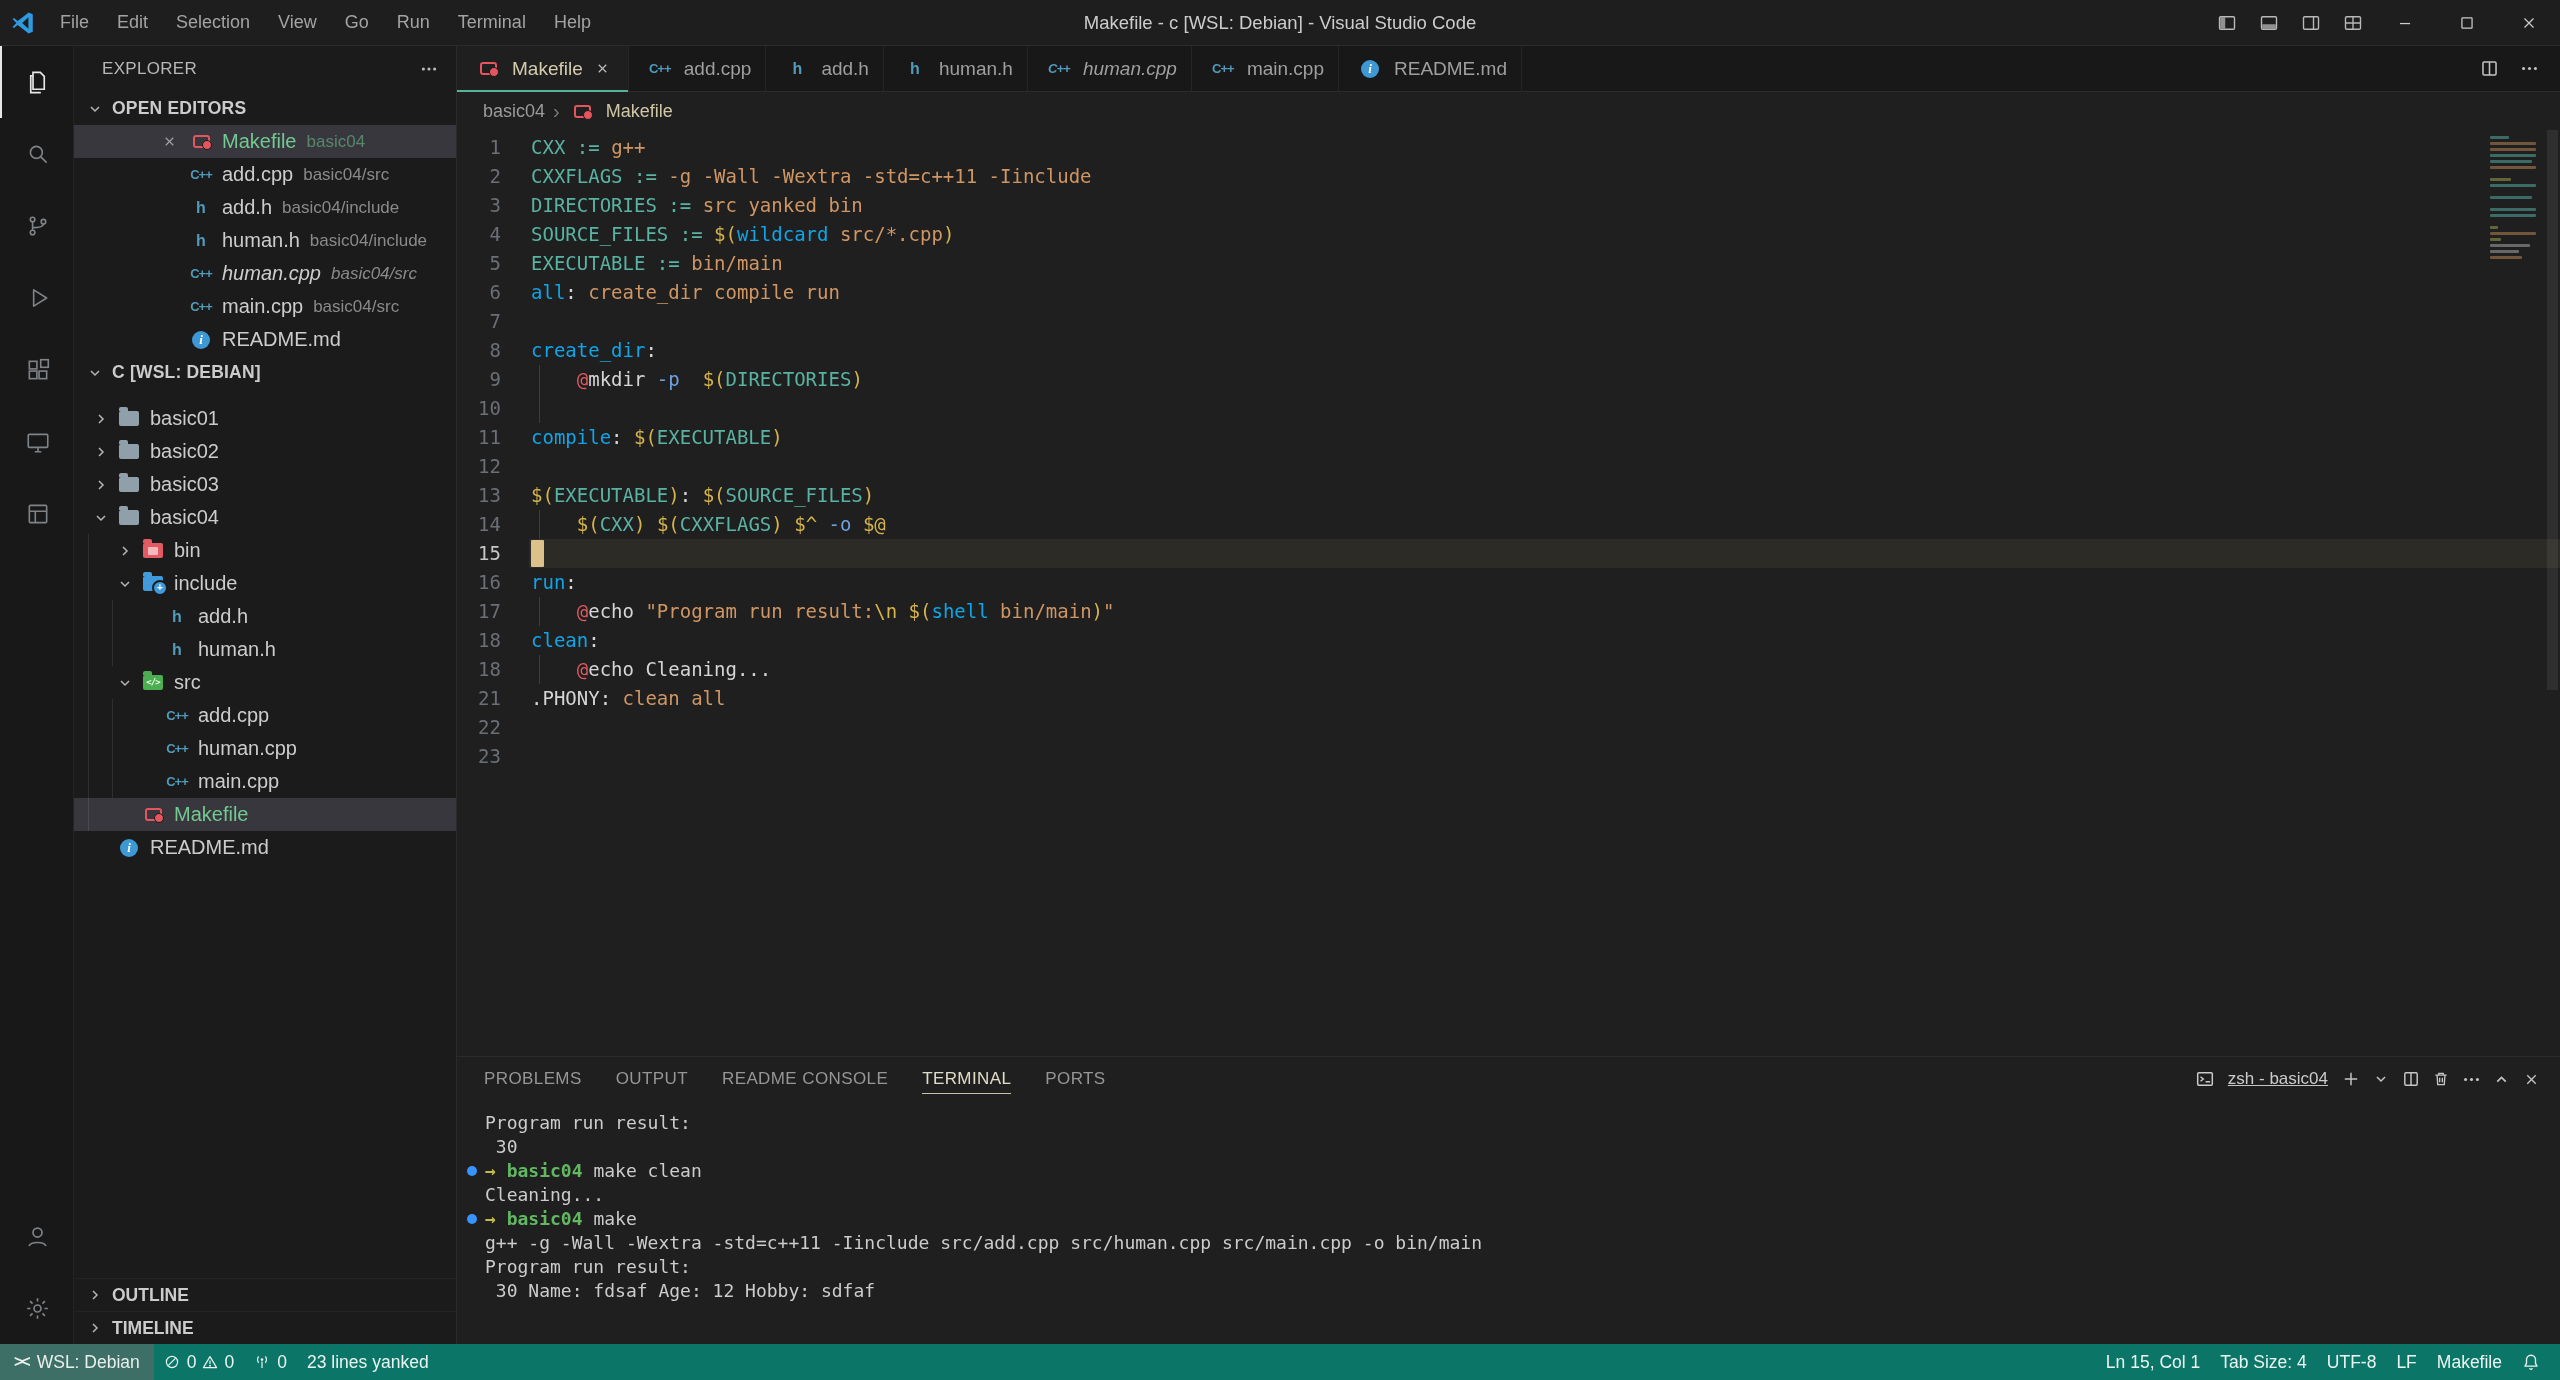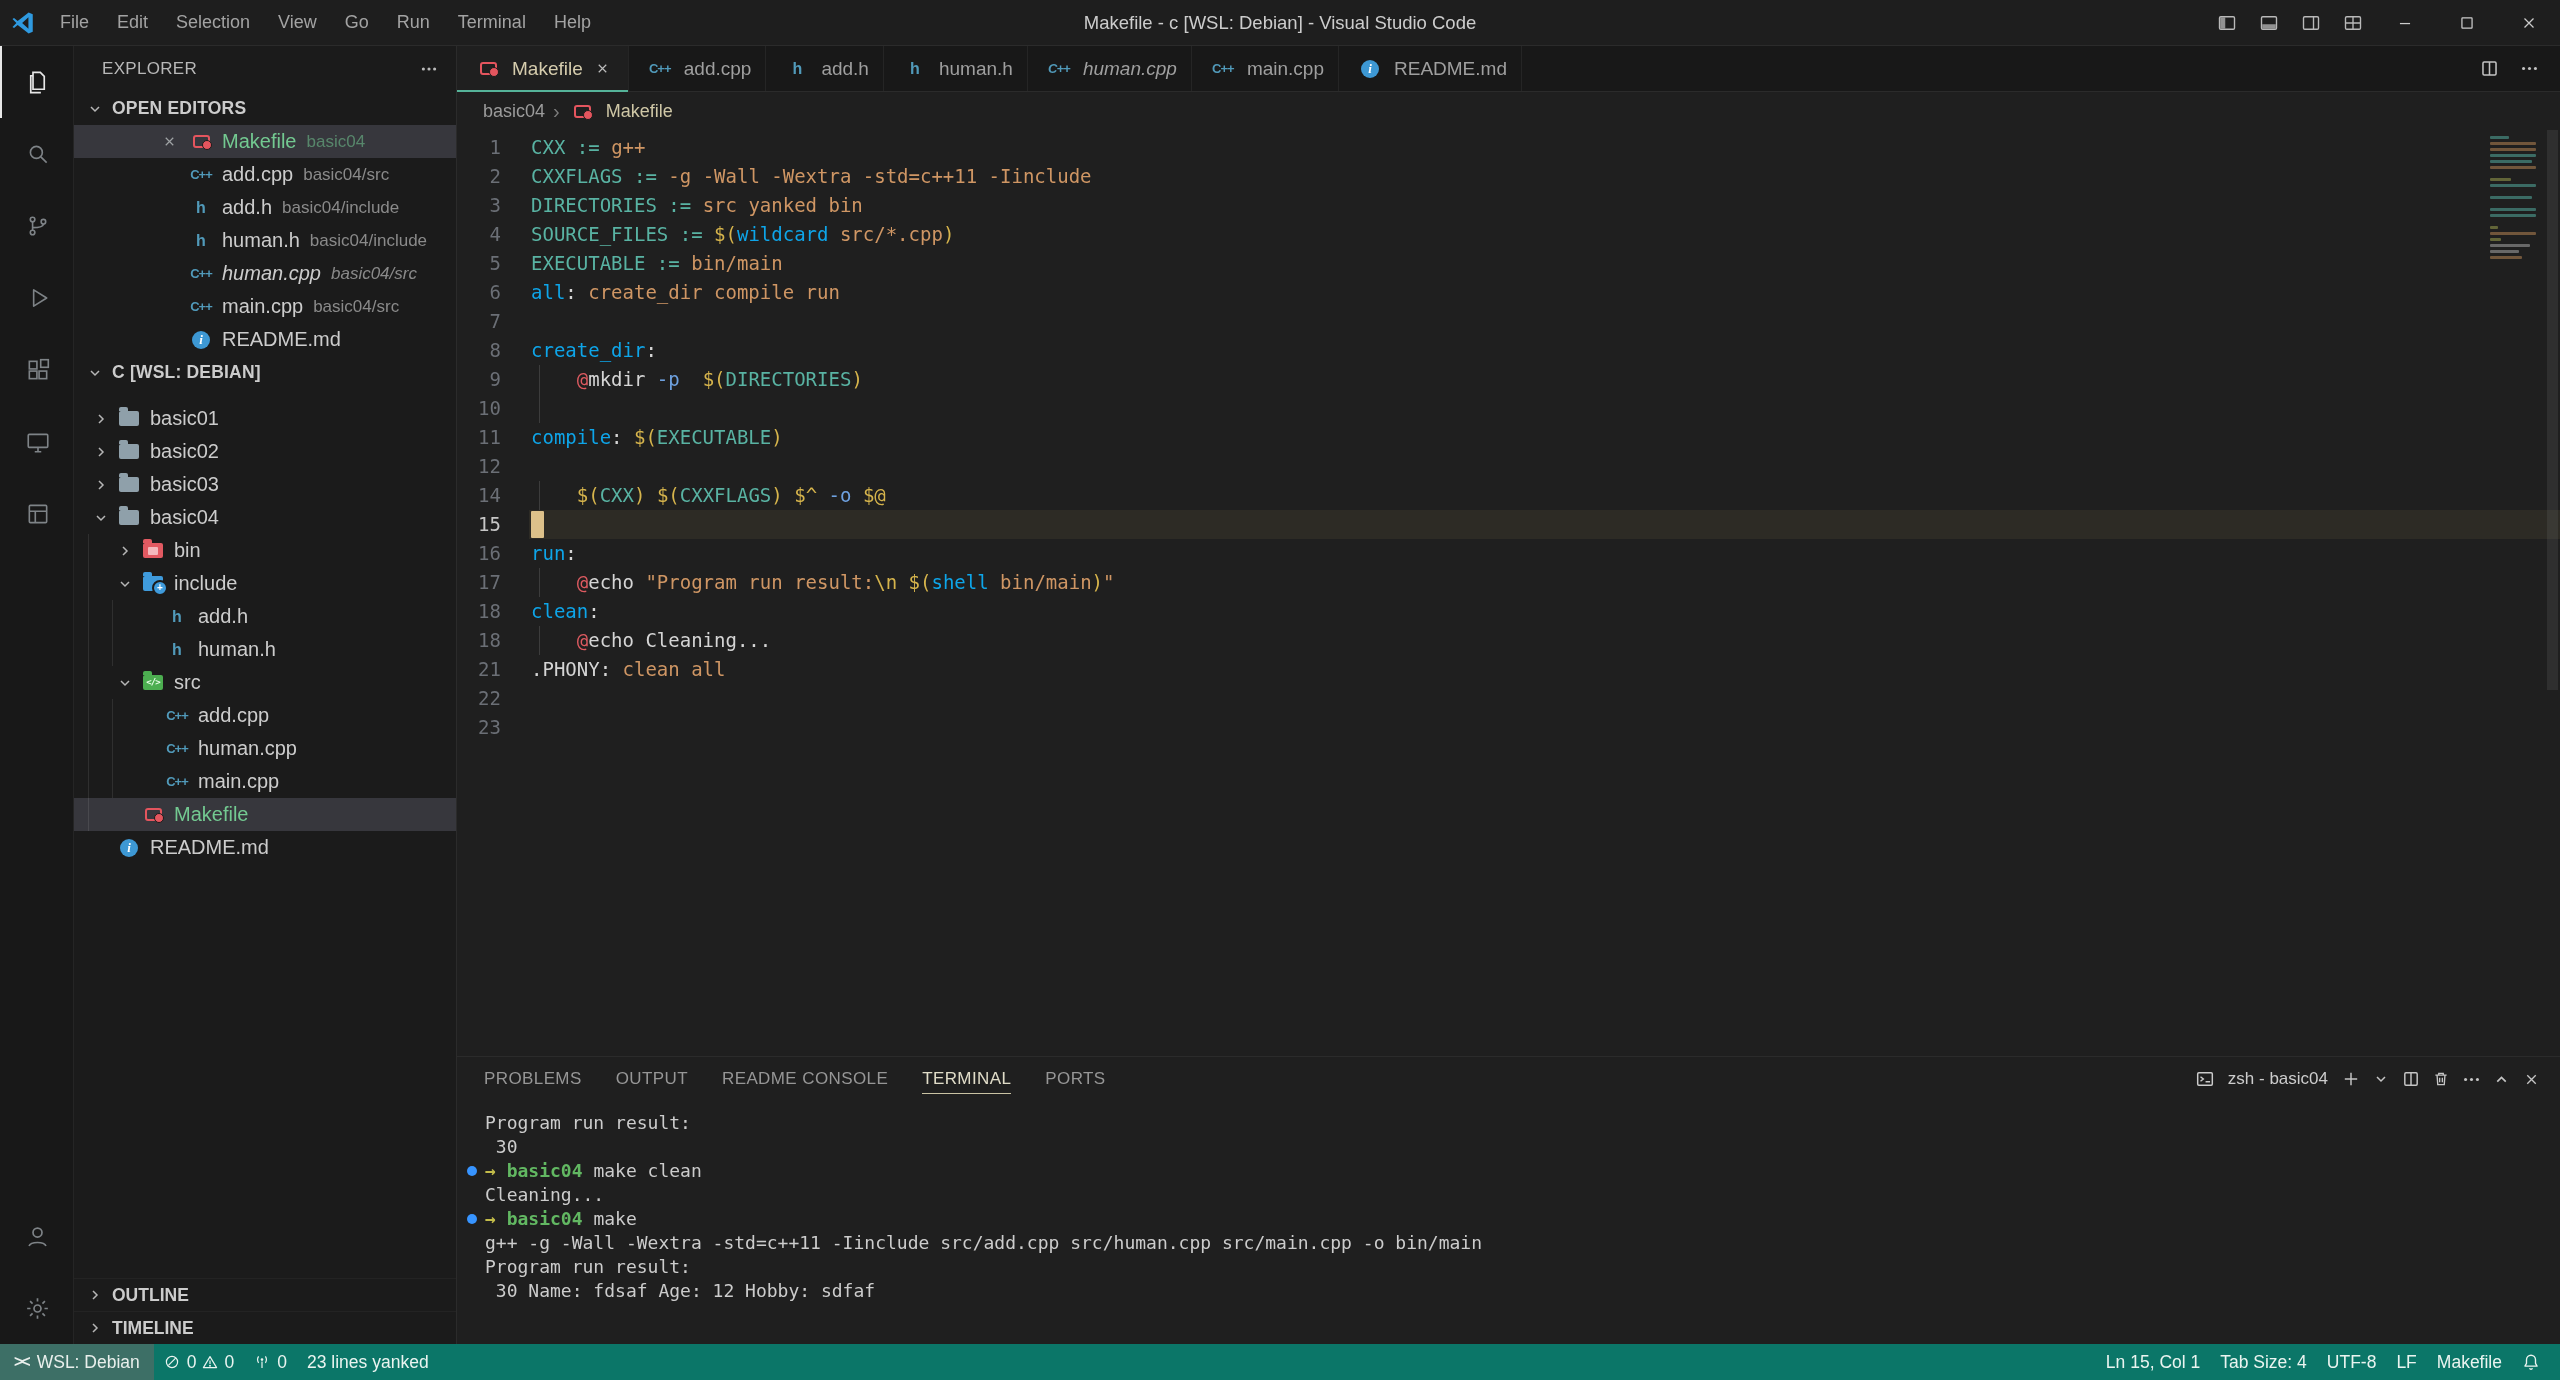--- a/index.html
+++ b/index.html
@@ -125,21 +125,21 @@
   .mm-bar{height:3.4px;margin-bottom:2.6px;border-radius:1px;opacity:.6;}
   .scroll-thumb{position:absolute;top:0;right:2px;width:11px;height:560px;background:rgba(121,121,121,.18);}
 
   
   .panel{height:288px;border-top:1px solid var(--border);background:var(--editor);display:flex;flex-direction:column;}
   .panel-head{height:44px;display:flex;align-items:center;padding:0 14px 0 10px;}
   .ptab{padding:0 17px;height:100%;display:flex;align-items:center;font-size:17px;
     letter-spacing:.4px;color:#969696;position:relative;}
   .ptab.active{color:#e0dcc8;}
   .ptab.active::after{content:"";position:absolute;left:17px;right:17px;bottom:7px;height:1.5px;background:#c9c2a3;}
-  .panel-actions{margin-left:auto;display:flex;align-items:center;color:#c5c5c5;}
+  .panel-actions{margin-left:auto;display:flex;align-items:center;color:#c5c5c5;text-decoration:underline;}
   .panel-actions .ico{width:30px;height:30px;border-radius:5px;}
   .term-picker{display:flex;align-items:center;gap:8px;font-size:17px;color:#cccccc;padding-right:8px;}
   .terminal{flex:1;padding:10px 0 0 2px;font-family:"DejaVu Sans Mono",monospace;
     font-size:18px;line-height:24px;overflow:hidden;}
   .tline{display:flex;height:24px;align-items:center;}
   .tmark{flex:0 0 26px;display:flex;align-items:center;justify-content:center;}
   .dot-done{width:10px;height:10px;border-radius:50%;background:#3794ff;}
   .dot-pending{width:10px;height:10px;border-radius:50%;border:1.5px solid #7a7a7a;}
   .ttext{white-space:pre;}
   .t-fg{color:#cccccc;}
@@ -648,20 +648,24 @@
             <span class="ln">10</span>
             <span class="lc"><span class="iguide"></span></span>
           </div>
           <div class="code-line">
             <span class="ln">11</span>
             <span class="lc"><span class="tk-g">compile</span><span class="tk-p">: </span><span class="tk-d">$(</span><span class="tk-v">EXECUTABLE</span><span class="tk-d">)</span></span>
           </div>
           <div class="code-line">
             <span class="ln">12</span>
             <span class="lc"></span>
+          </div>
+          <div class="code-line">
+            <span class="ln">13</span>
+            <span class="lc"><span class="tk-d">$(</span><span class="tk-v">EXECUTABLE</span><span class="tk-d">)</span><span class="tk-p">: </span><span class="tk-d">$(</span><span class="tk-v">SOURCE_FILES</span><span class="tk-d">)</span></span>
           </div>
           <div class="code-line">
             <span class="ln">14</span>
             <span class="lc"><span class="iguide"></span><span class="tk-p">    </span><span class="tk-d">$(</span><span class="tk-v">CXX</span><span class="tk-d">)</span><span class="tk-p"> </span><span class="tk-d">$(</span><span class="tk-v">CXXFLAGS</span><span class="tk-d">)</span><span class="tk-p"> </span><span class="tk-d">$^</span><span class="tk-p"> </span><span class="tk-f">-o</span><span class="tk-p"> </span><span class="tk-d">$@</span></span>
           </div>
           <div class="code-line cur">
             <span class="ln">15</span>
             <span class="lc"><span class="vim-cursor"></span></span>
           </div>
           <div class="code-line">

